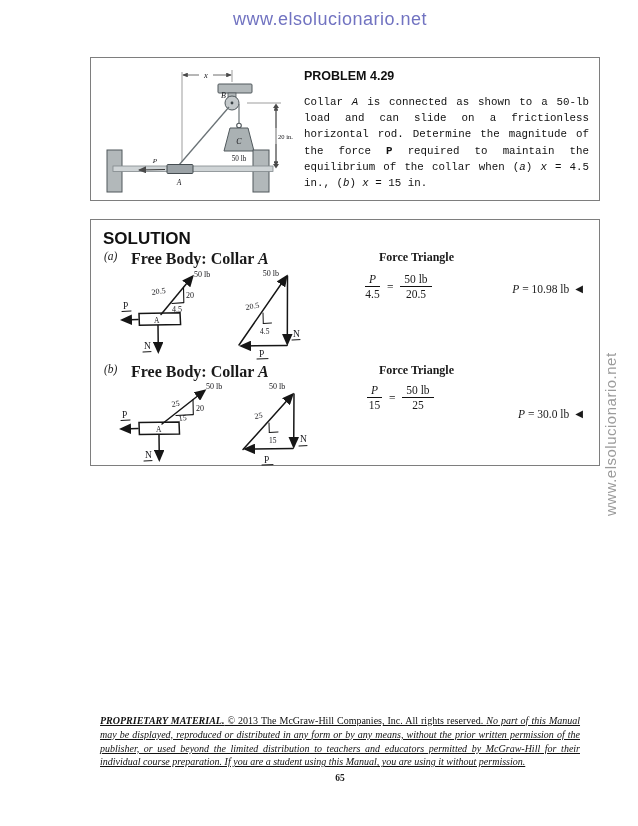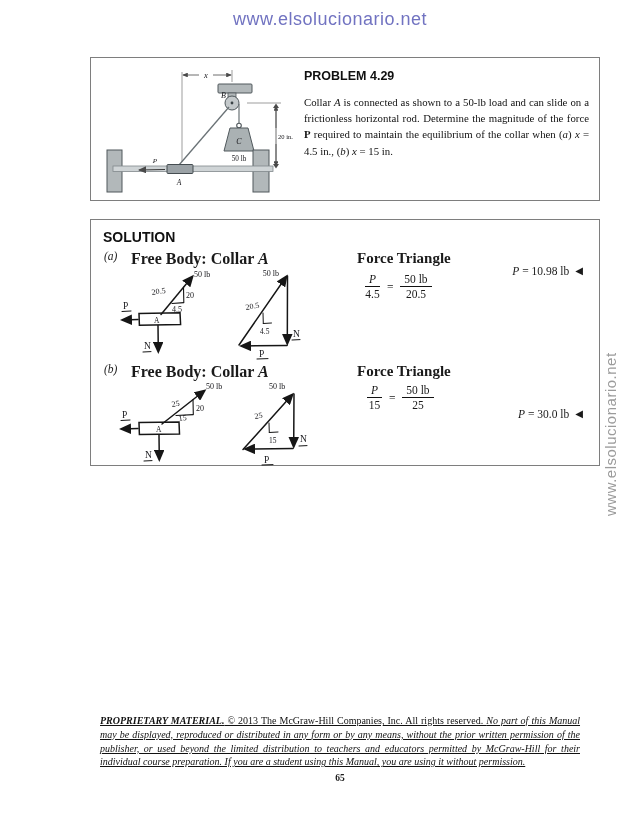--- a/index.html
+++ b/index.html
@@ -15,48 +15,48 @@
 
   .box { position:absolute; left:90px; width:510px; border:1.5px solid #7e7e7e; background:#fff; }
   .box-problem { top:57px; height:144px; }
   .box-solution { top:219px; height:247px; }
 
   .figure-wrap { position:absolute; left:8px; top:4px; width:205px; height:136px; }
 
   .problem-title { position:absolute; left:213px; top:11px;
     font-family:"Liberation Sans", sans-serif; font-weight:bold; font-size:12.5px; color:#111; }
   .problem-body { position:absolute; left:213px; top:36px; width:285px;
-    font-size:10.8px; line-height:1.5; text-align:justify; color:#111; }
+    font-size:10.8px; line-height:1.5; text-align:justify; color:#111;font-family:Liberation Mono, monospace; }
 
   .solution-heading { position:absolute; left:12px; top:9px;
-    font-family:"Liberation Sans", sans-serif; font-weight:bold; font-size:14px; color:#111; }
+    font-family:"Liberation Sans", sans-serif; font-weight:bold; font-size:17px; color:#111; }
 
   .part-index { position:absolute; font-style:italic; font-size:11.5px; }
   .part-label { position:absolute; font-weight:bold; font-size:16px; }
-  .ft-label   { position:absolute; left:266px; font-weight:bold; font-size:15px; }
+  .ft-label   { position:absolute; left:288px; font-weight:bold; font-size:12px; }
 
   .idx-a { left:13px; top:30px; }  .fb-a { left:40px; top:30px; }  .fth-a { top:30px; }
   .idx-b { left:13px; top:143px; } .fb-b { left:40px; top:143px; } .fth-b { top:143px; }
 
   .sk-fbd-a { position:absolute; left:28px;  top:44px;  }
   .sk-ftr-a { position:absolute; left:138px; top:46px;  }
   .sk-fbd-b { position:absolute; left:24px;  top:154px; }
   .sk-ftr-b { position:absolute; left:142px; top:158px; }
 
   .eq { position:absolute; font-size:11.5px; white-space:nowrap; }
   .eq-a { left:274px; top:53px; }
   .eq-b { left:276px; top:164px; }
   .frac { display:inline-block; vertical-align:middle; text-align:center; }
   .frac .num { display:block; border-bottom:1px solid #111; padding:0 4px 1px; }
   .frac .den { display:block; padding-top:1px; }
   .eqsign { display:inline-block; vertical-align:middle; padding:0 4px; }
   .it { font-style:italic; }
 
   .answer { position:absolute; right:16px; font-size:11.5px; white-space:nowrap; }
-  .ans-a { top:45px; }
+  .ans-a { top:63px; }
   .ans-b { top:188px; }
   .tri { font-size:10px; position:relative; top:-1px; padding-left:6px; }
 
   .footer { position:absolute; left:100px; top:714px; width:480px;
     font-size:10px; line-height:1.38; text-align:justify; color:#111;text-decoration:underline; }
   .page-number { position:absolute; left:0; top:773px; width:680px; text-align:center;
     font-weight:bold; font-size:9.5px; }
 
   svg text { font-family:"Liberation Serif", serif; fill:#16161a; }
   svg .hand { font-family:"DejaVu Sans", sans-serif; fill:#141414; }

